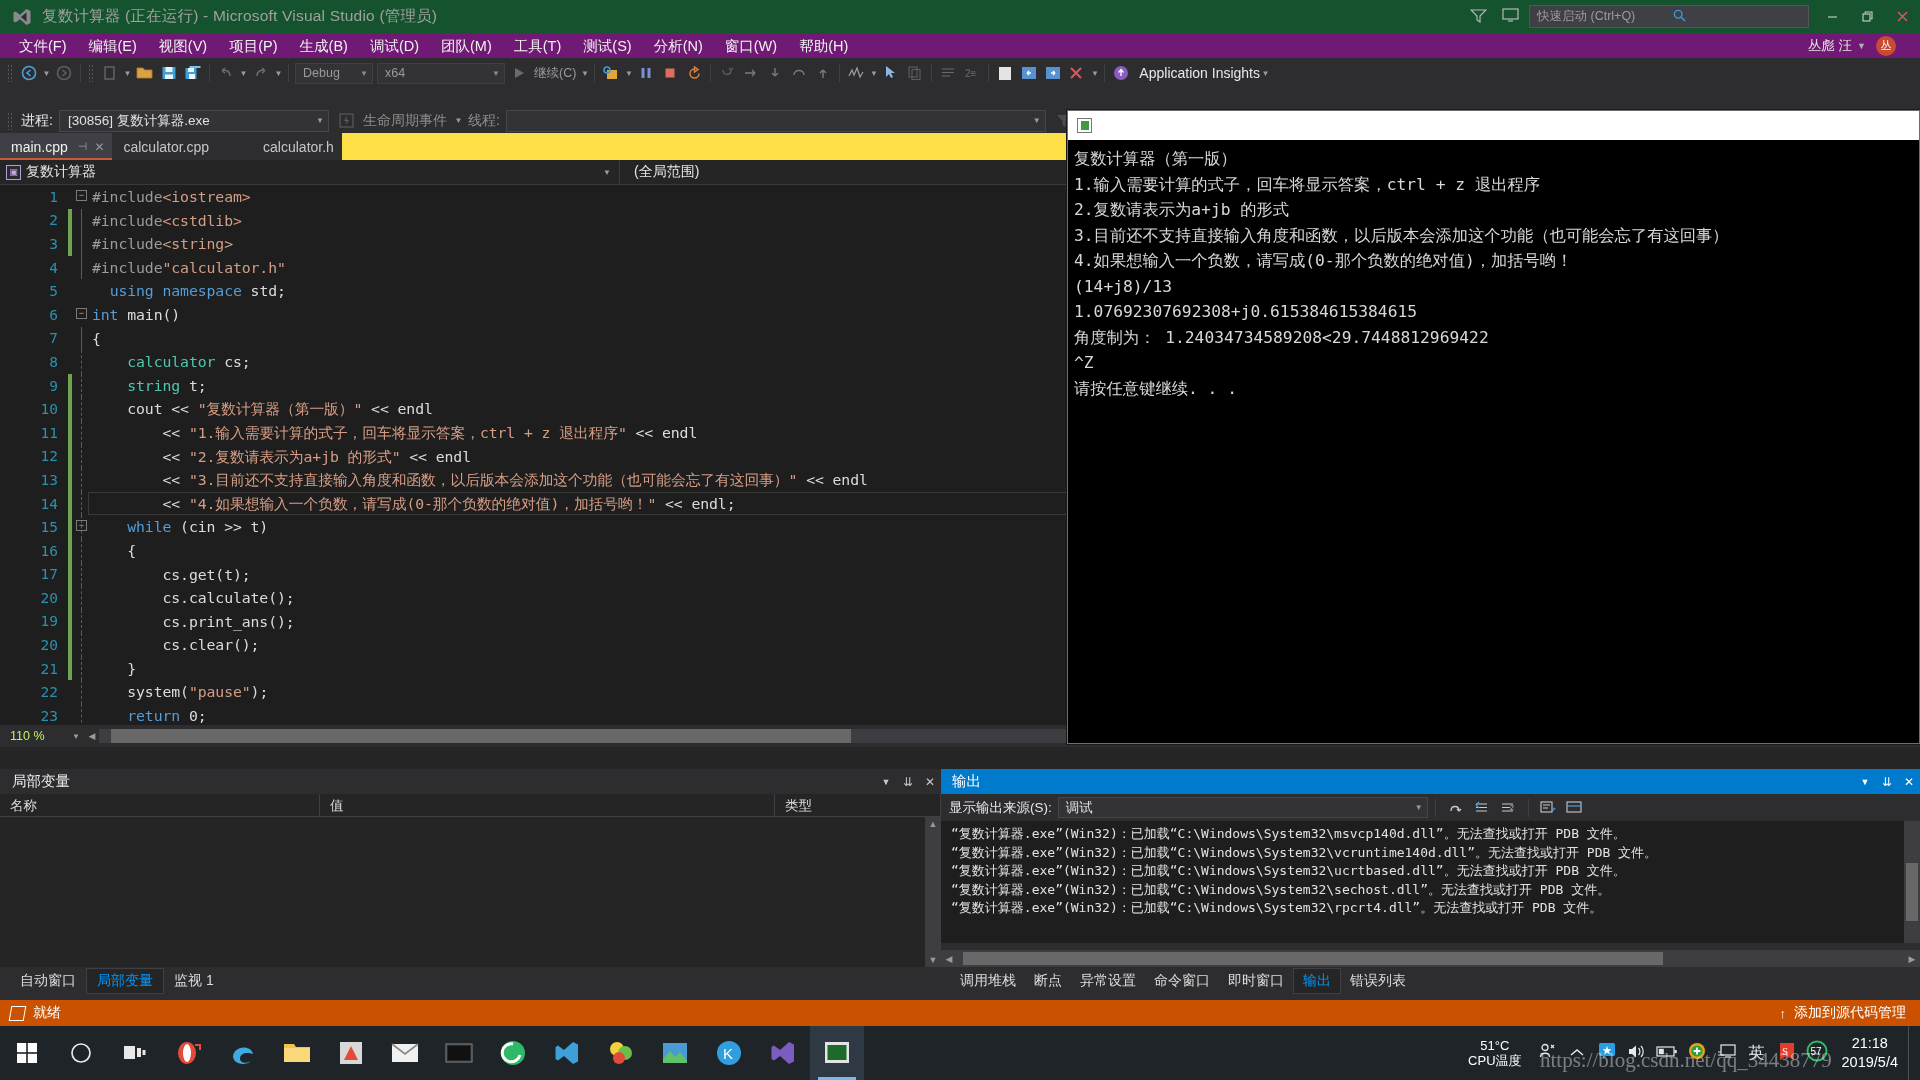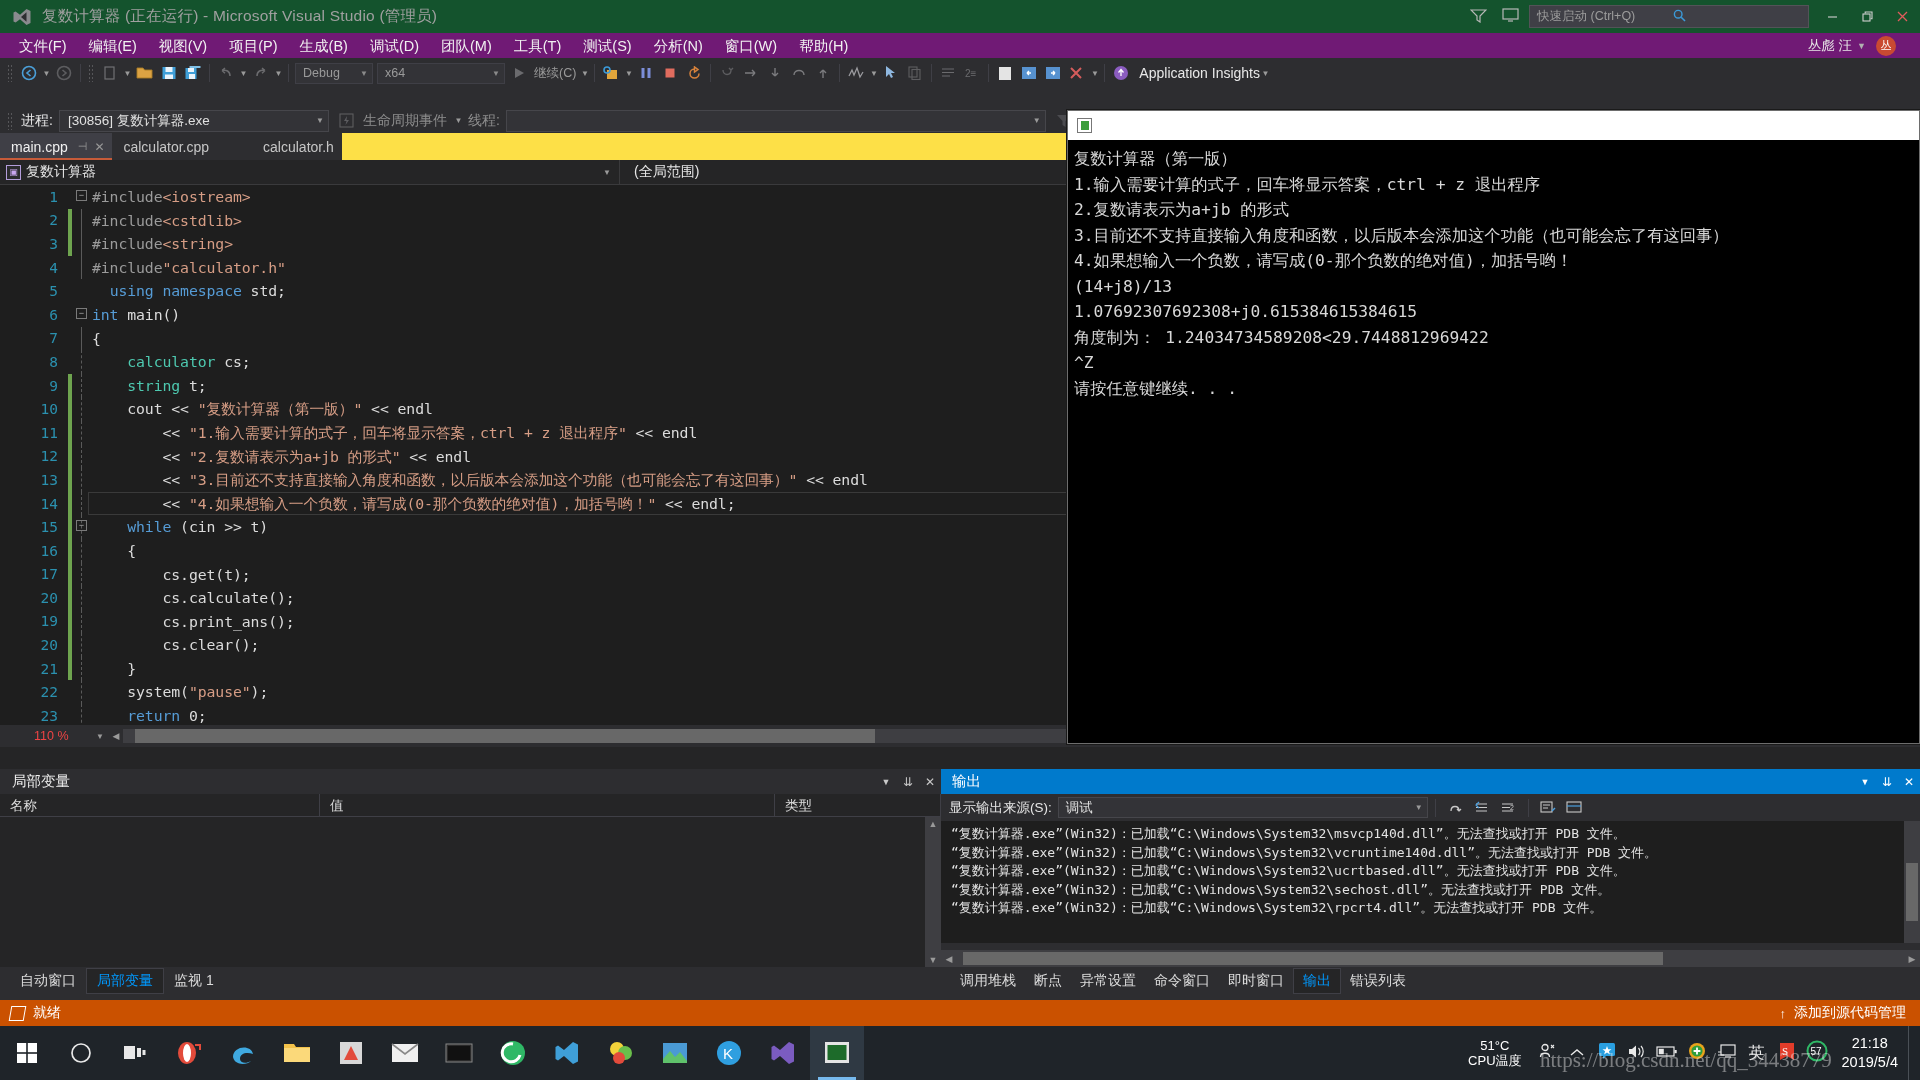--- a/index.html
+++ b/index.html
@@ -152,21 +152,21 @@
 
   .curline-box {
     position:absolute; left:88px; right:0; height:23.6px; border:1px solid #3a3a3a;
     pointer-events:none;
   }
 
   .hscroll-row {
     position:absolute; left:0; bottom:0; width:100%; height:22px; background:#2d2d30;
     display:flex; align-items:center;
   }
-  .zoombox { width:72px; color:#ef4444; font-size:12.5px; padding-left:10px;margin-left:24px; }
+  .zoombox { width:72px; color:#bef264; font-size:12.5px; padding-left:10px; }
   .zoomcaret { color:#9a9a9a; font-size:8px; margin-right:5px; }
   .hsc-track { flex:1; height:14px; background:#3e3e42; position:relative; margin-right:2px; }
   .hsc-thumb { position:absolute; left:12px; top:0; width:740px; height:14px; background:#686868; }
   .hsc-arrow { width:14px; text-align:center; color:#9a9a9a; font-size:9px; }
 
   
   .console {
     position:absolute; left:1067px; top:110px; width:853px; height:634px;
     background:#000; border:1px solid #6d6d6d;
     box-shadow: 0 0 0 1px #1a1a1a;

